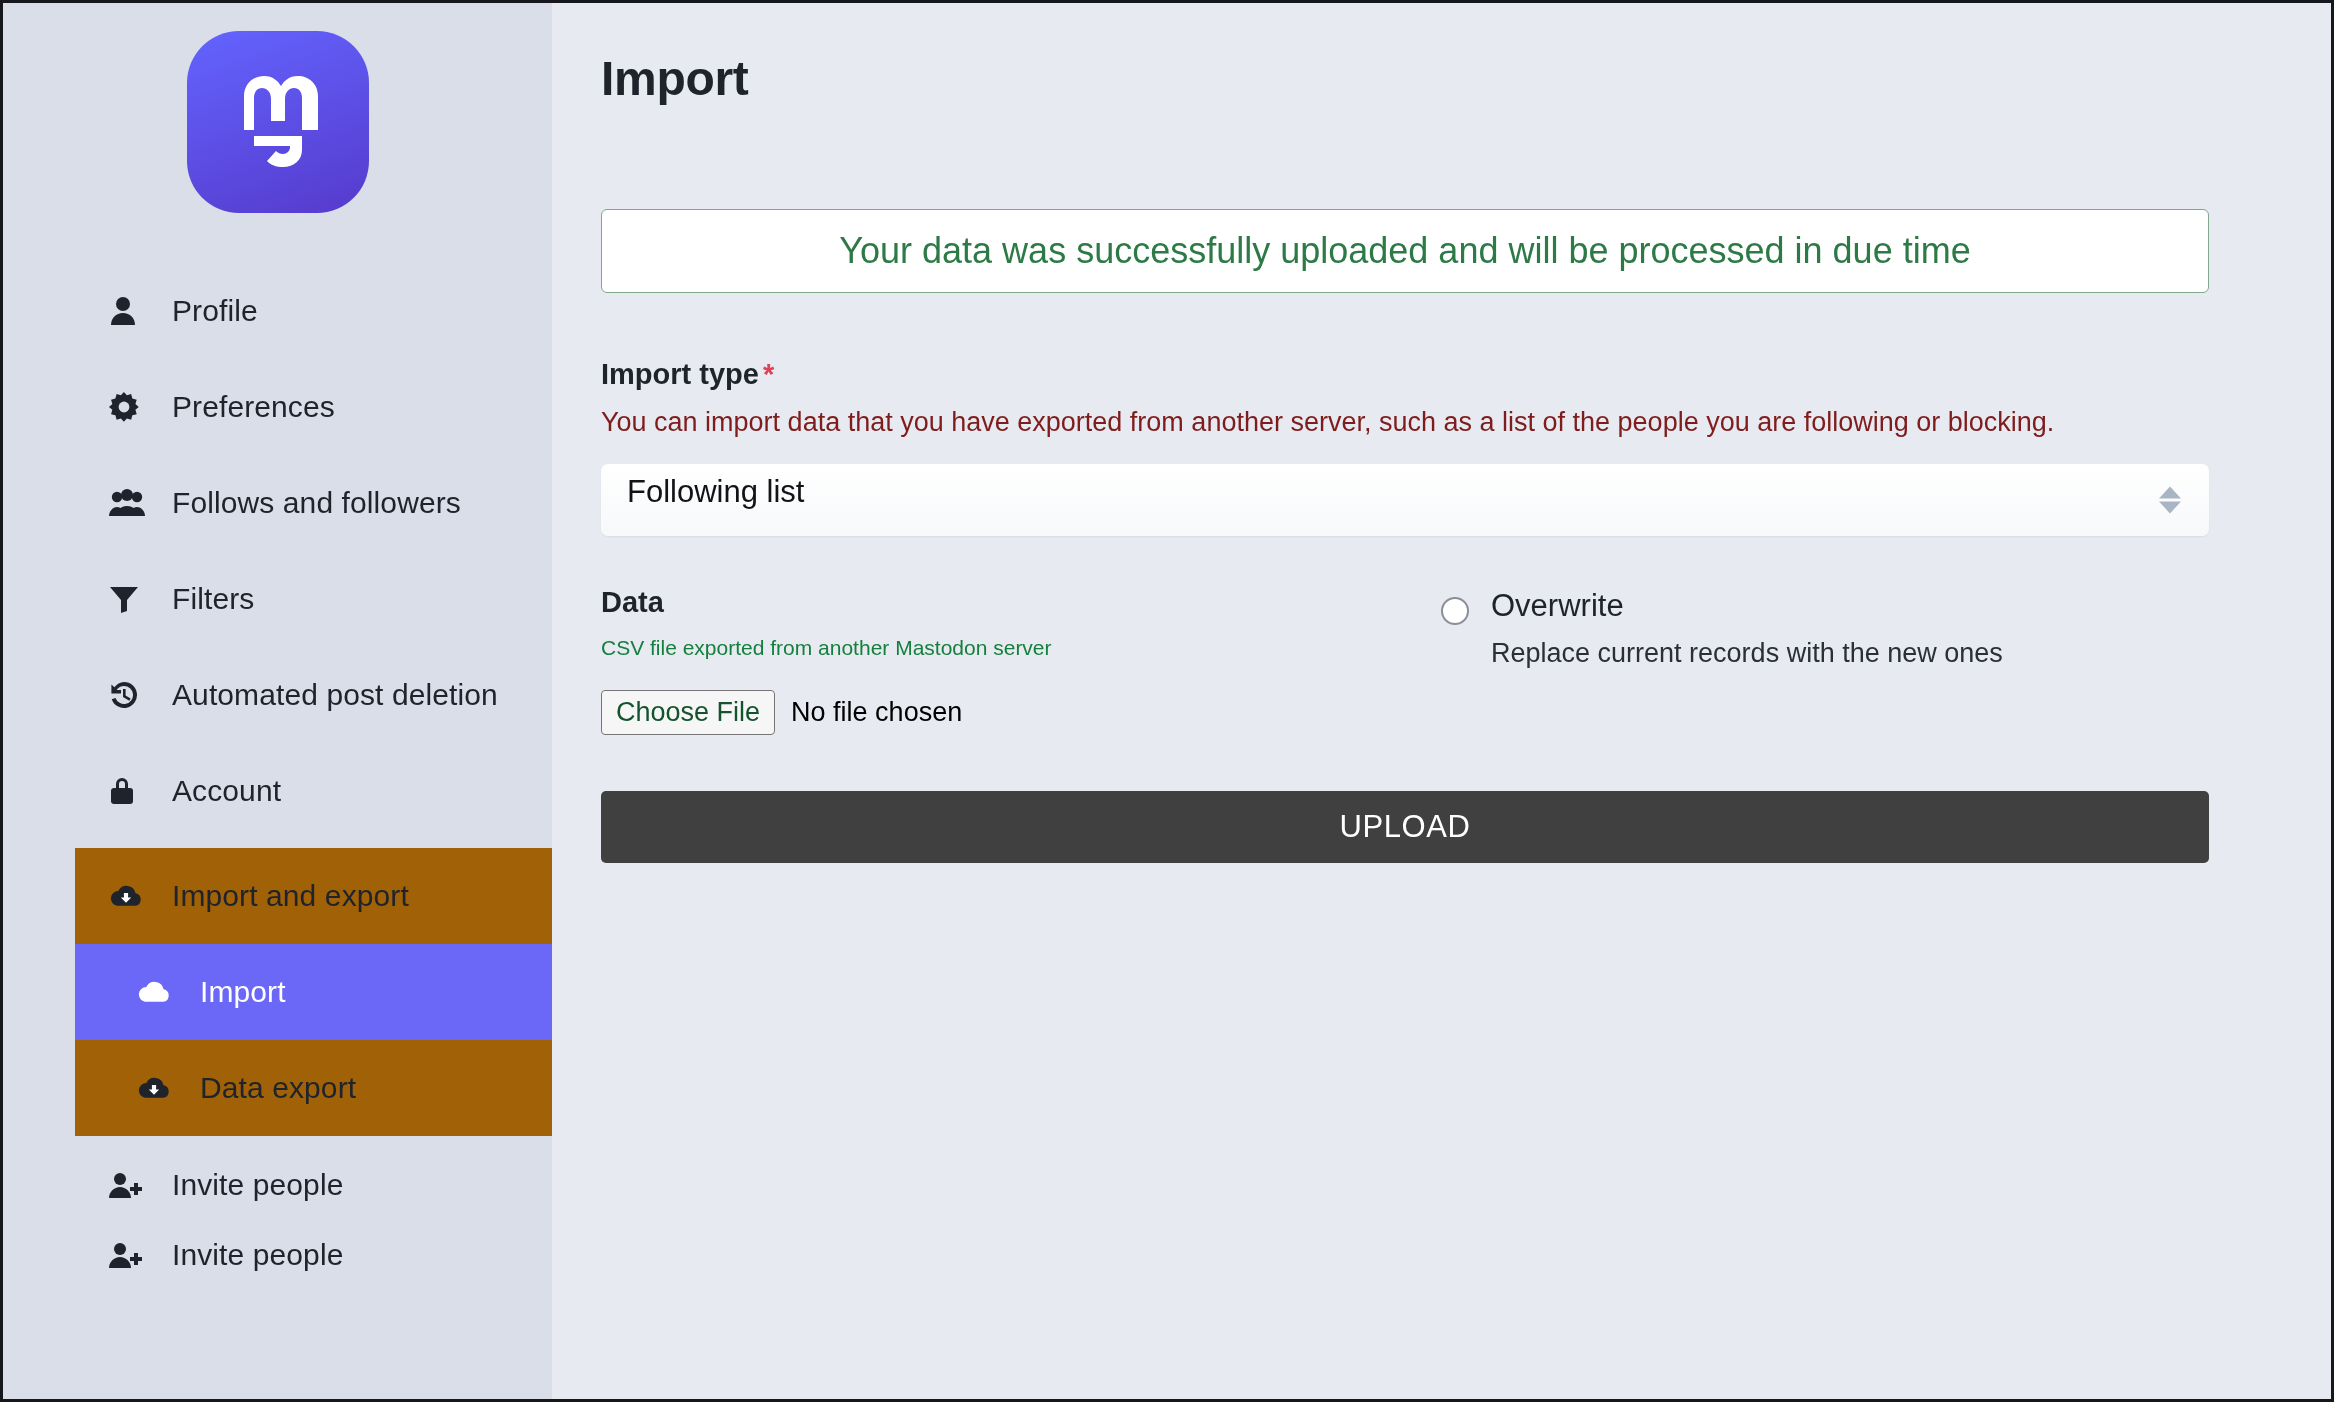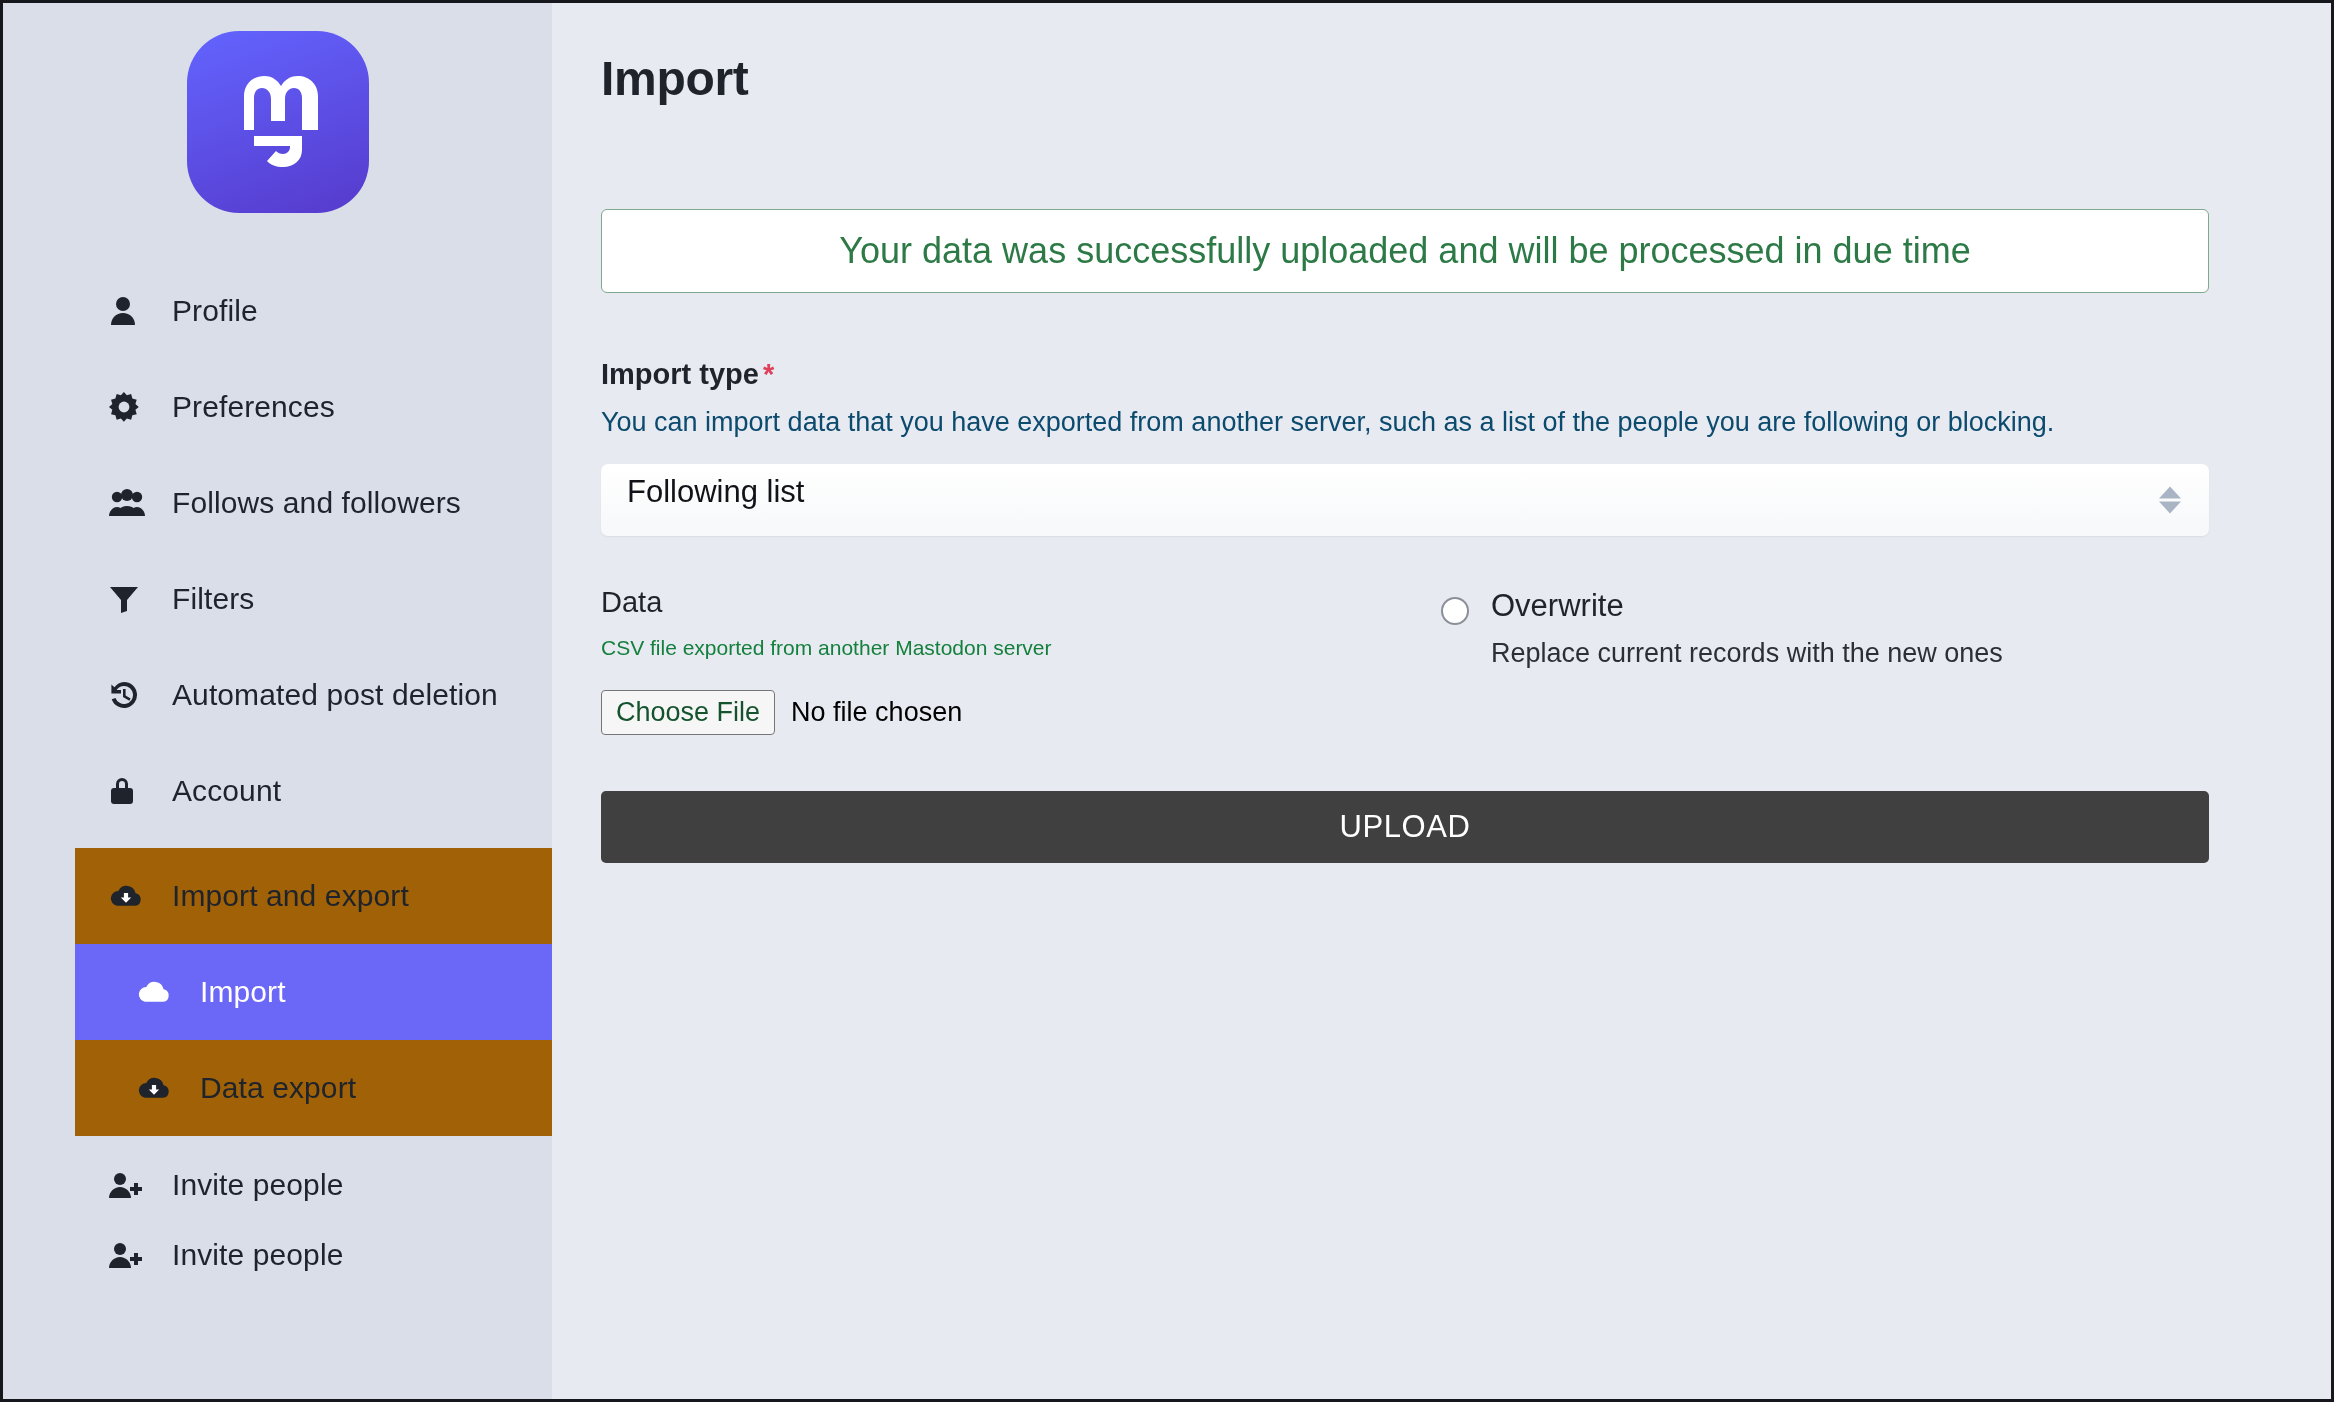--- a/index.html
+++ b/index.html
@@ -148,21 +148,21 @@
     margin-top: 65px;
     font-size: 29px;
     font-weight: bold;
     color: #1f232b;
   }
   .req { color: #df405a; font-weight: bold; margin-left: 4px; }
 
   .field-hint {
     margin-top: 16px;
     font-size: 27px;
-    color: #0c4a6e;
+    color: #7f1d1d;
   }
 
   .select-box {
     margin-top: 26px;
     height: 72px;
     background: linear-gradient(180deg, #ffffff 0%, #f7f8fa 100%);
     border-radius: 7px;
     display: flex;
     align-items: center;
     padding: 0 24px 16px 26px;
@@ -198,21 +198,21 @@
 
   .two-col {
     margin-top: 50px;
     display: flex;
   }
   .col-left { width: 840px; }
   .col-right { flex: 1; padding-top: 4px; }
 
   .data-label {
     font-size: 29px;
-    font-weight: normal;
+    font-weight: bold;
     color: #1f232b;
   }
   .data-hint {
     margin-top: 17px;
     font-size: 21px;
     color: #15803d;
   }
 
   .file-row {
     margin-top: 30px;

